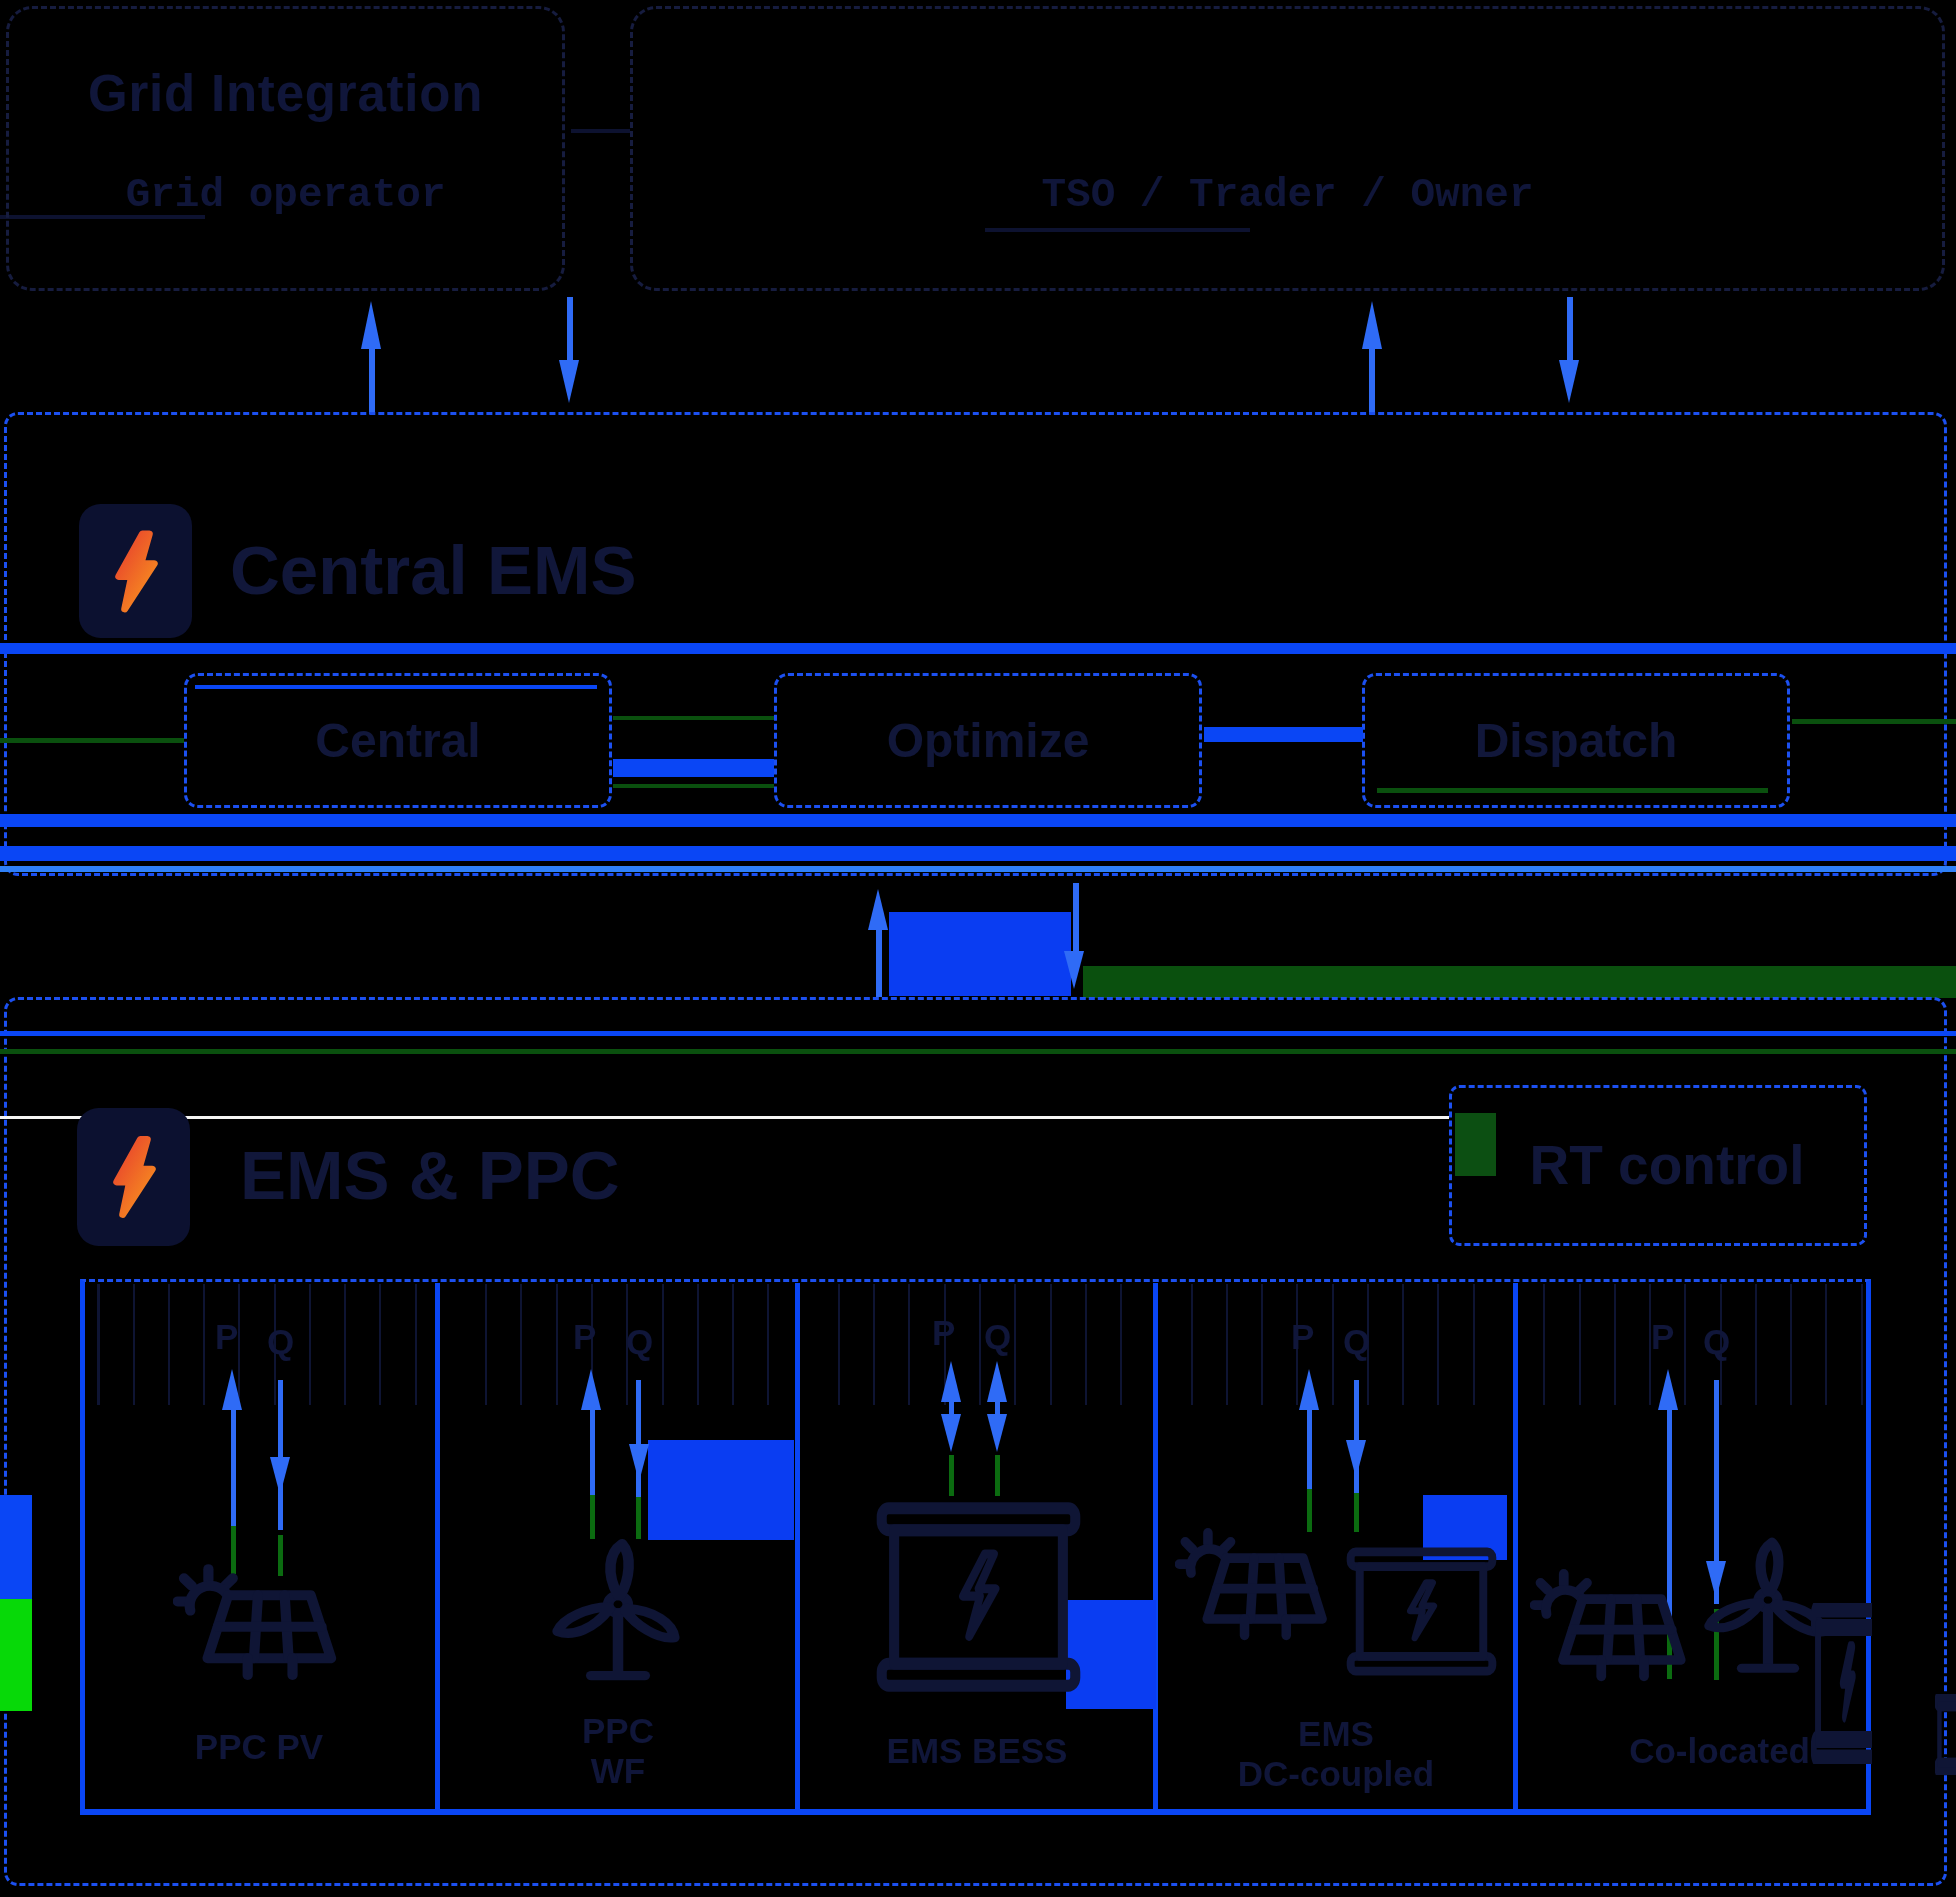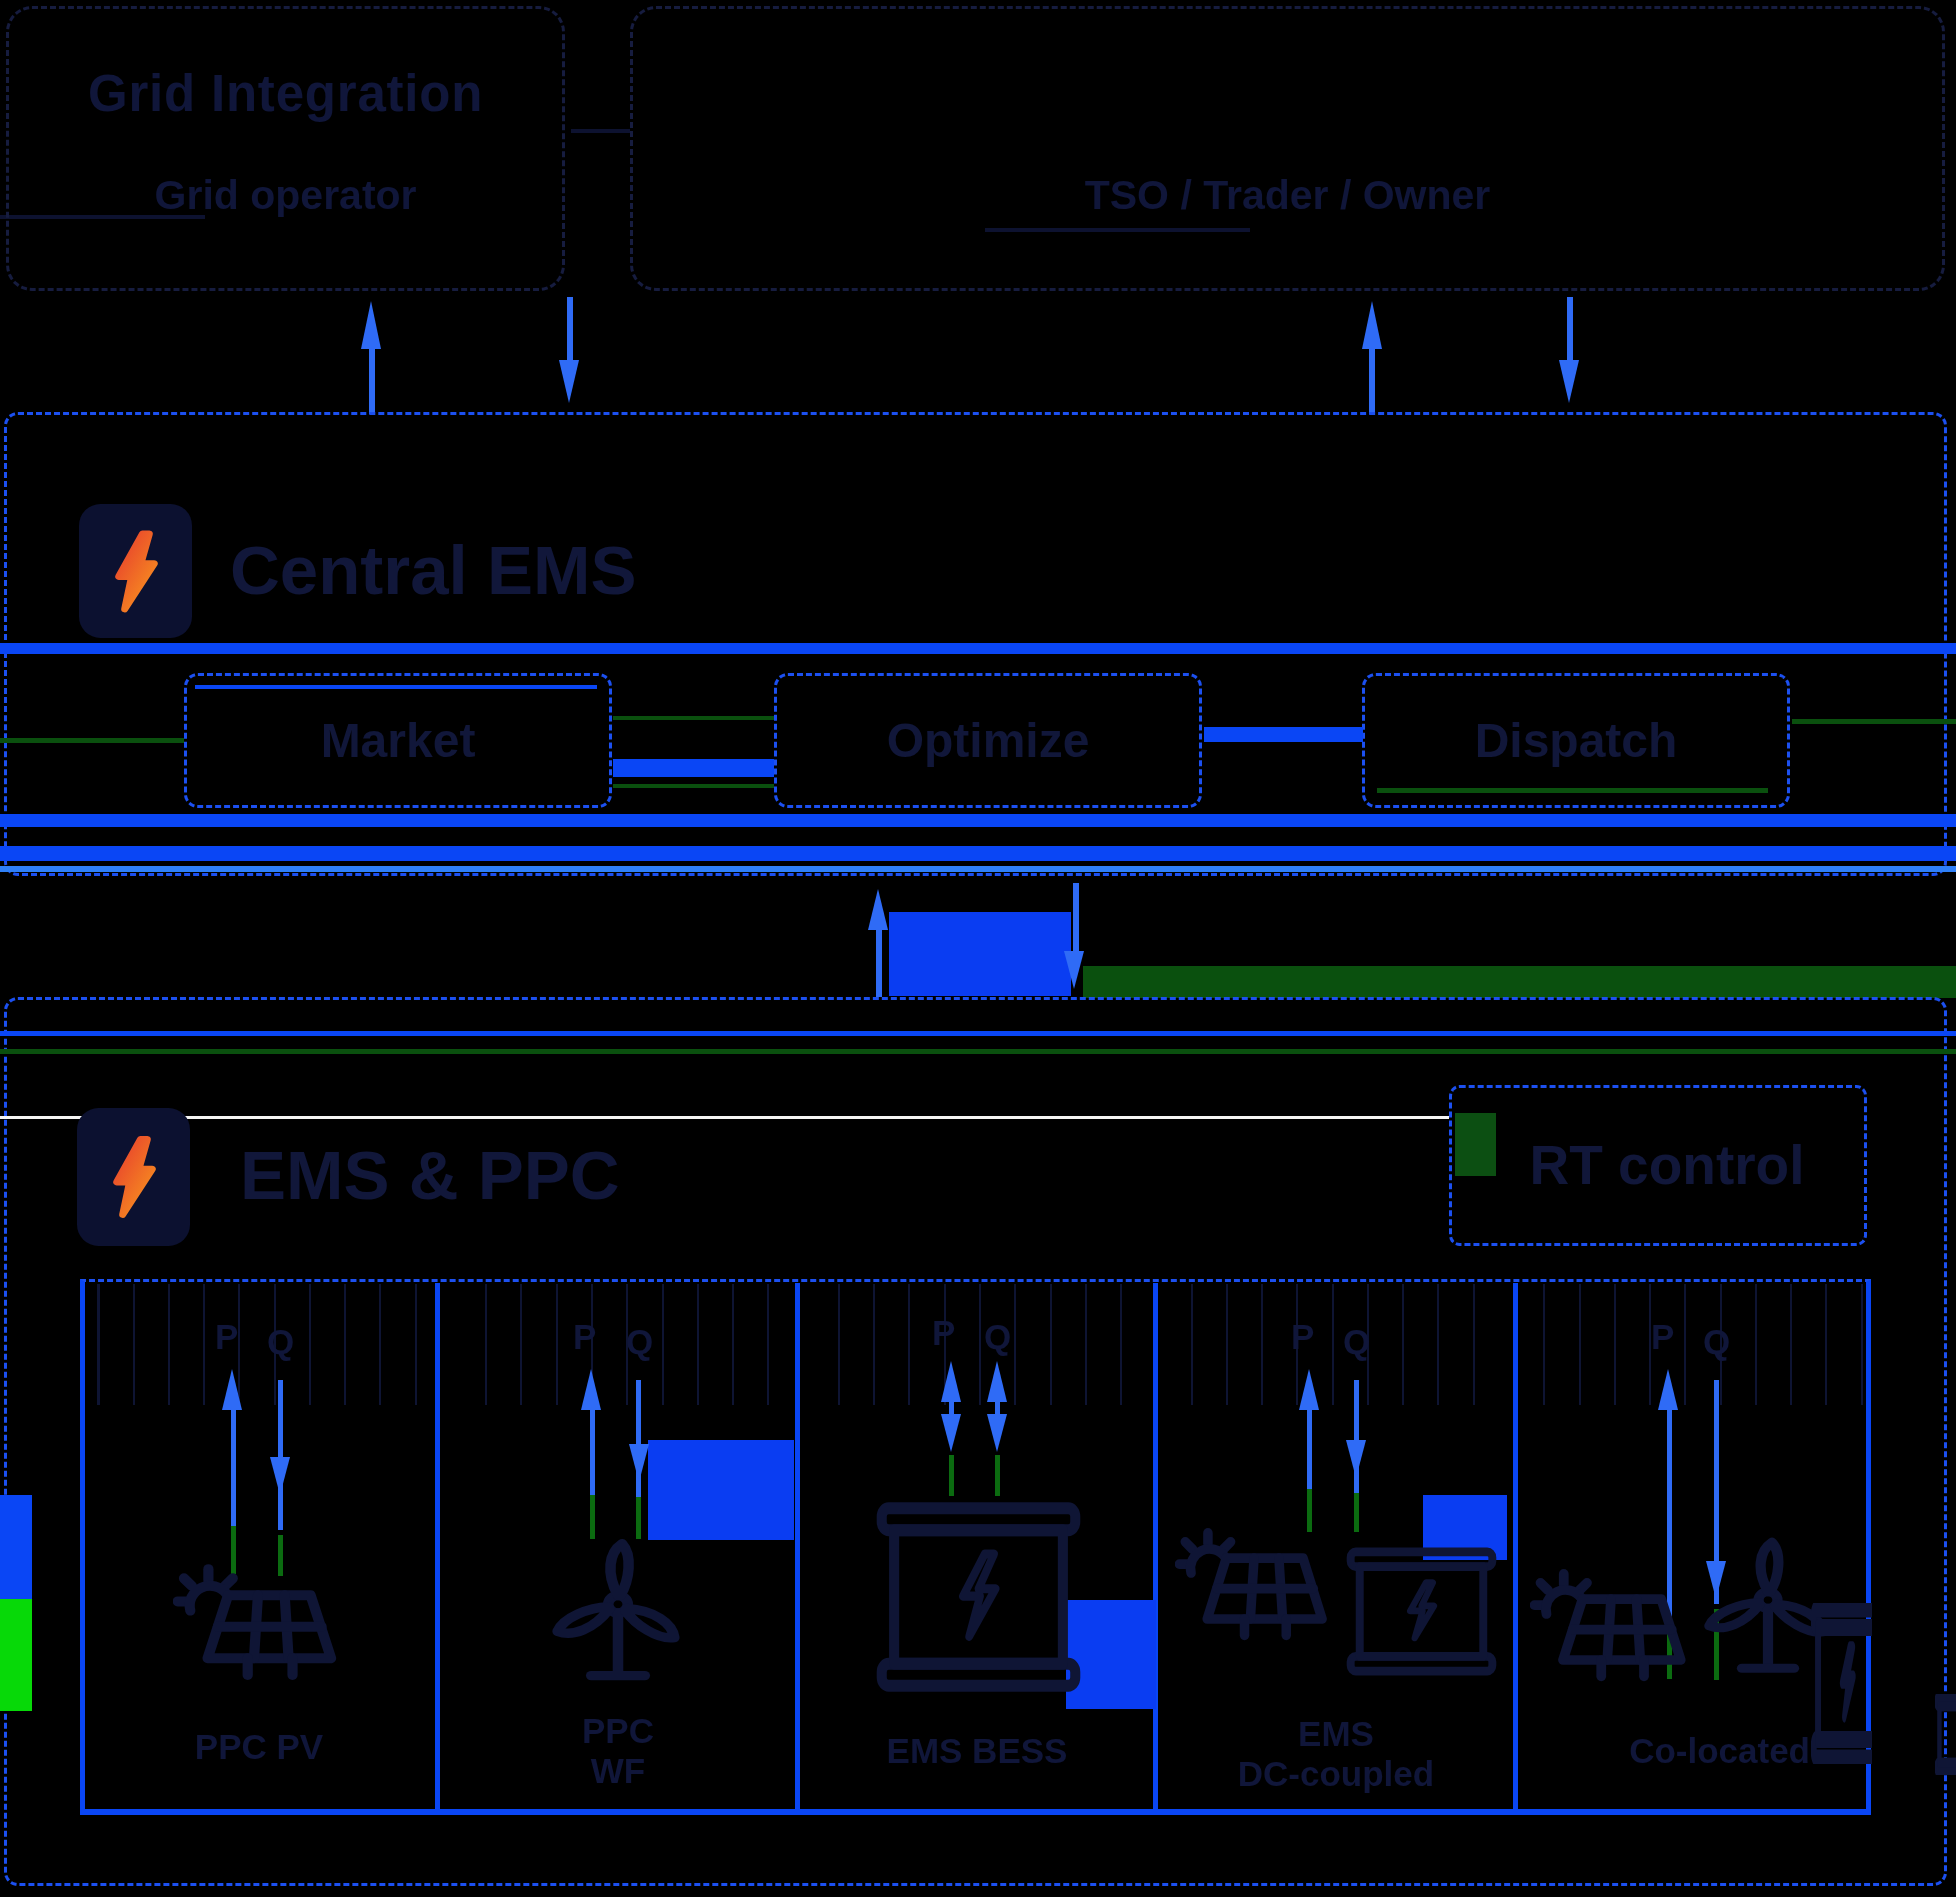--- a/index.html
+++ b/index.html
@@ -2,21 +2,21 @@
 <html style="font-size:12.3px"><head>
 <meta charset="utf-8">
 <style>
   html,body{margin:0;padding:0;background:#000;}
   .stage{position:relative;width:1957px;height:1898px;background:#000;overflow:hidden;
          font-family:"Liberation Sans",sans-serif;color:#10163a;}
   .abs{position:absolute;}
   .dashed-navy{border:3.1px dashed #161c3f;border-radius:26px;}
   .dashed-blue{border:3.8px dashed #1c50f0;border-radius:14px;}
   .title-xl{font-size:51px;font-weight:700;color:#10163a;text-align:center;letter-spacing:0.8px;}
-  .subtitle{font-size:41px;font-weight:600;color:#10163a;text-align:center;}
+  .subtitle{font-size:41px;font-weight:600;color:#10163a;text-align:center;font-family:Liberation Mono, monospace;}
   .brand-title{font-size:69px;font-weight:800;color:#11173a;white-space:nowrap;}
   .module-label{font-size:48px;font-weight:700;color:#11173a;text-align:center;}
   .col-label{font-size:35px;font-weight:700;color:#10163a;text-align:center;white-space:nowrap;}
   .pq{font-size:35px;font-weight:700;color:#10163a;}
   .rt-label{font-size:55px;font-weight:700;color:#11173a;text-align:center;}
   .navyline{background:#0d1230;}
   .bar{background:#0a46f5;}
   .bar-light{background:#2f80f8;}
   .greenline{background:#0a500e;}
   .green-seg{background:#0b6b10;}
@@ -68,21 +68,21 @@
         </linearGradient>
       </defs>
       <path d="M88 14 L40 100 h26 L52 166 L112 74 h-27 L102 14 Z" fill="url(#boltg)" stroke="url(#boltg)" stroke-width="14" stroke-linejoin="round"></path>
     </svg>
   </div>
   <div class="abs brand-title" style="left:230px;top:531px;">Central EMS</div>
   <div class="abs bar" style="left:0;top:643px;width:1957px;height:10.7px;"></div>
 
   <div class="abs dashed-blue" style="left:184px;top:673px;width:422px;height:129px;">
     <div class="abs bar" style="left:7.7px;top:9.2px;width:402px;height:3.8px;"></div>
-    <div class="abs module-label" style="left:0;top:0;width:100%;line-height:129px;">Market</div>
+    <div class="abs module-label" style="left:0;top:0;width:100%;line-height:129px;">Central</div>
   </div>
   <div class="abs dashed-blue" style="left:1362px;top:673px;width:422px;height:129px;">
     <div class="abs greenline" style="left:11.5px;top:112px;width:391px;height:4.6px;"></div>
     <div class="abs module-label" style="left:0;top:0;width:100%;line-height:129px;">Dispatch</div>
   </div>
   <div class="abs dashed-blue" style="left:774px;top:673px;width:422px;height:129px;">
     <div class="abs module-label" style="left:0;top:0;width:100%;line-height:129px;">Optimize</div>
   </div>
 
   <div class="abs greenline" style="left:0;top:738px;width:184px;height:4.6px;"></div>

